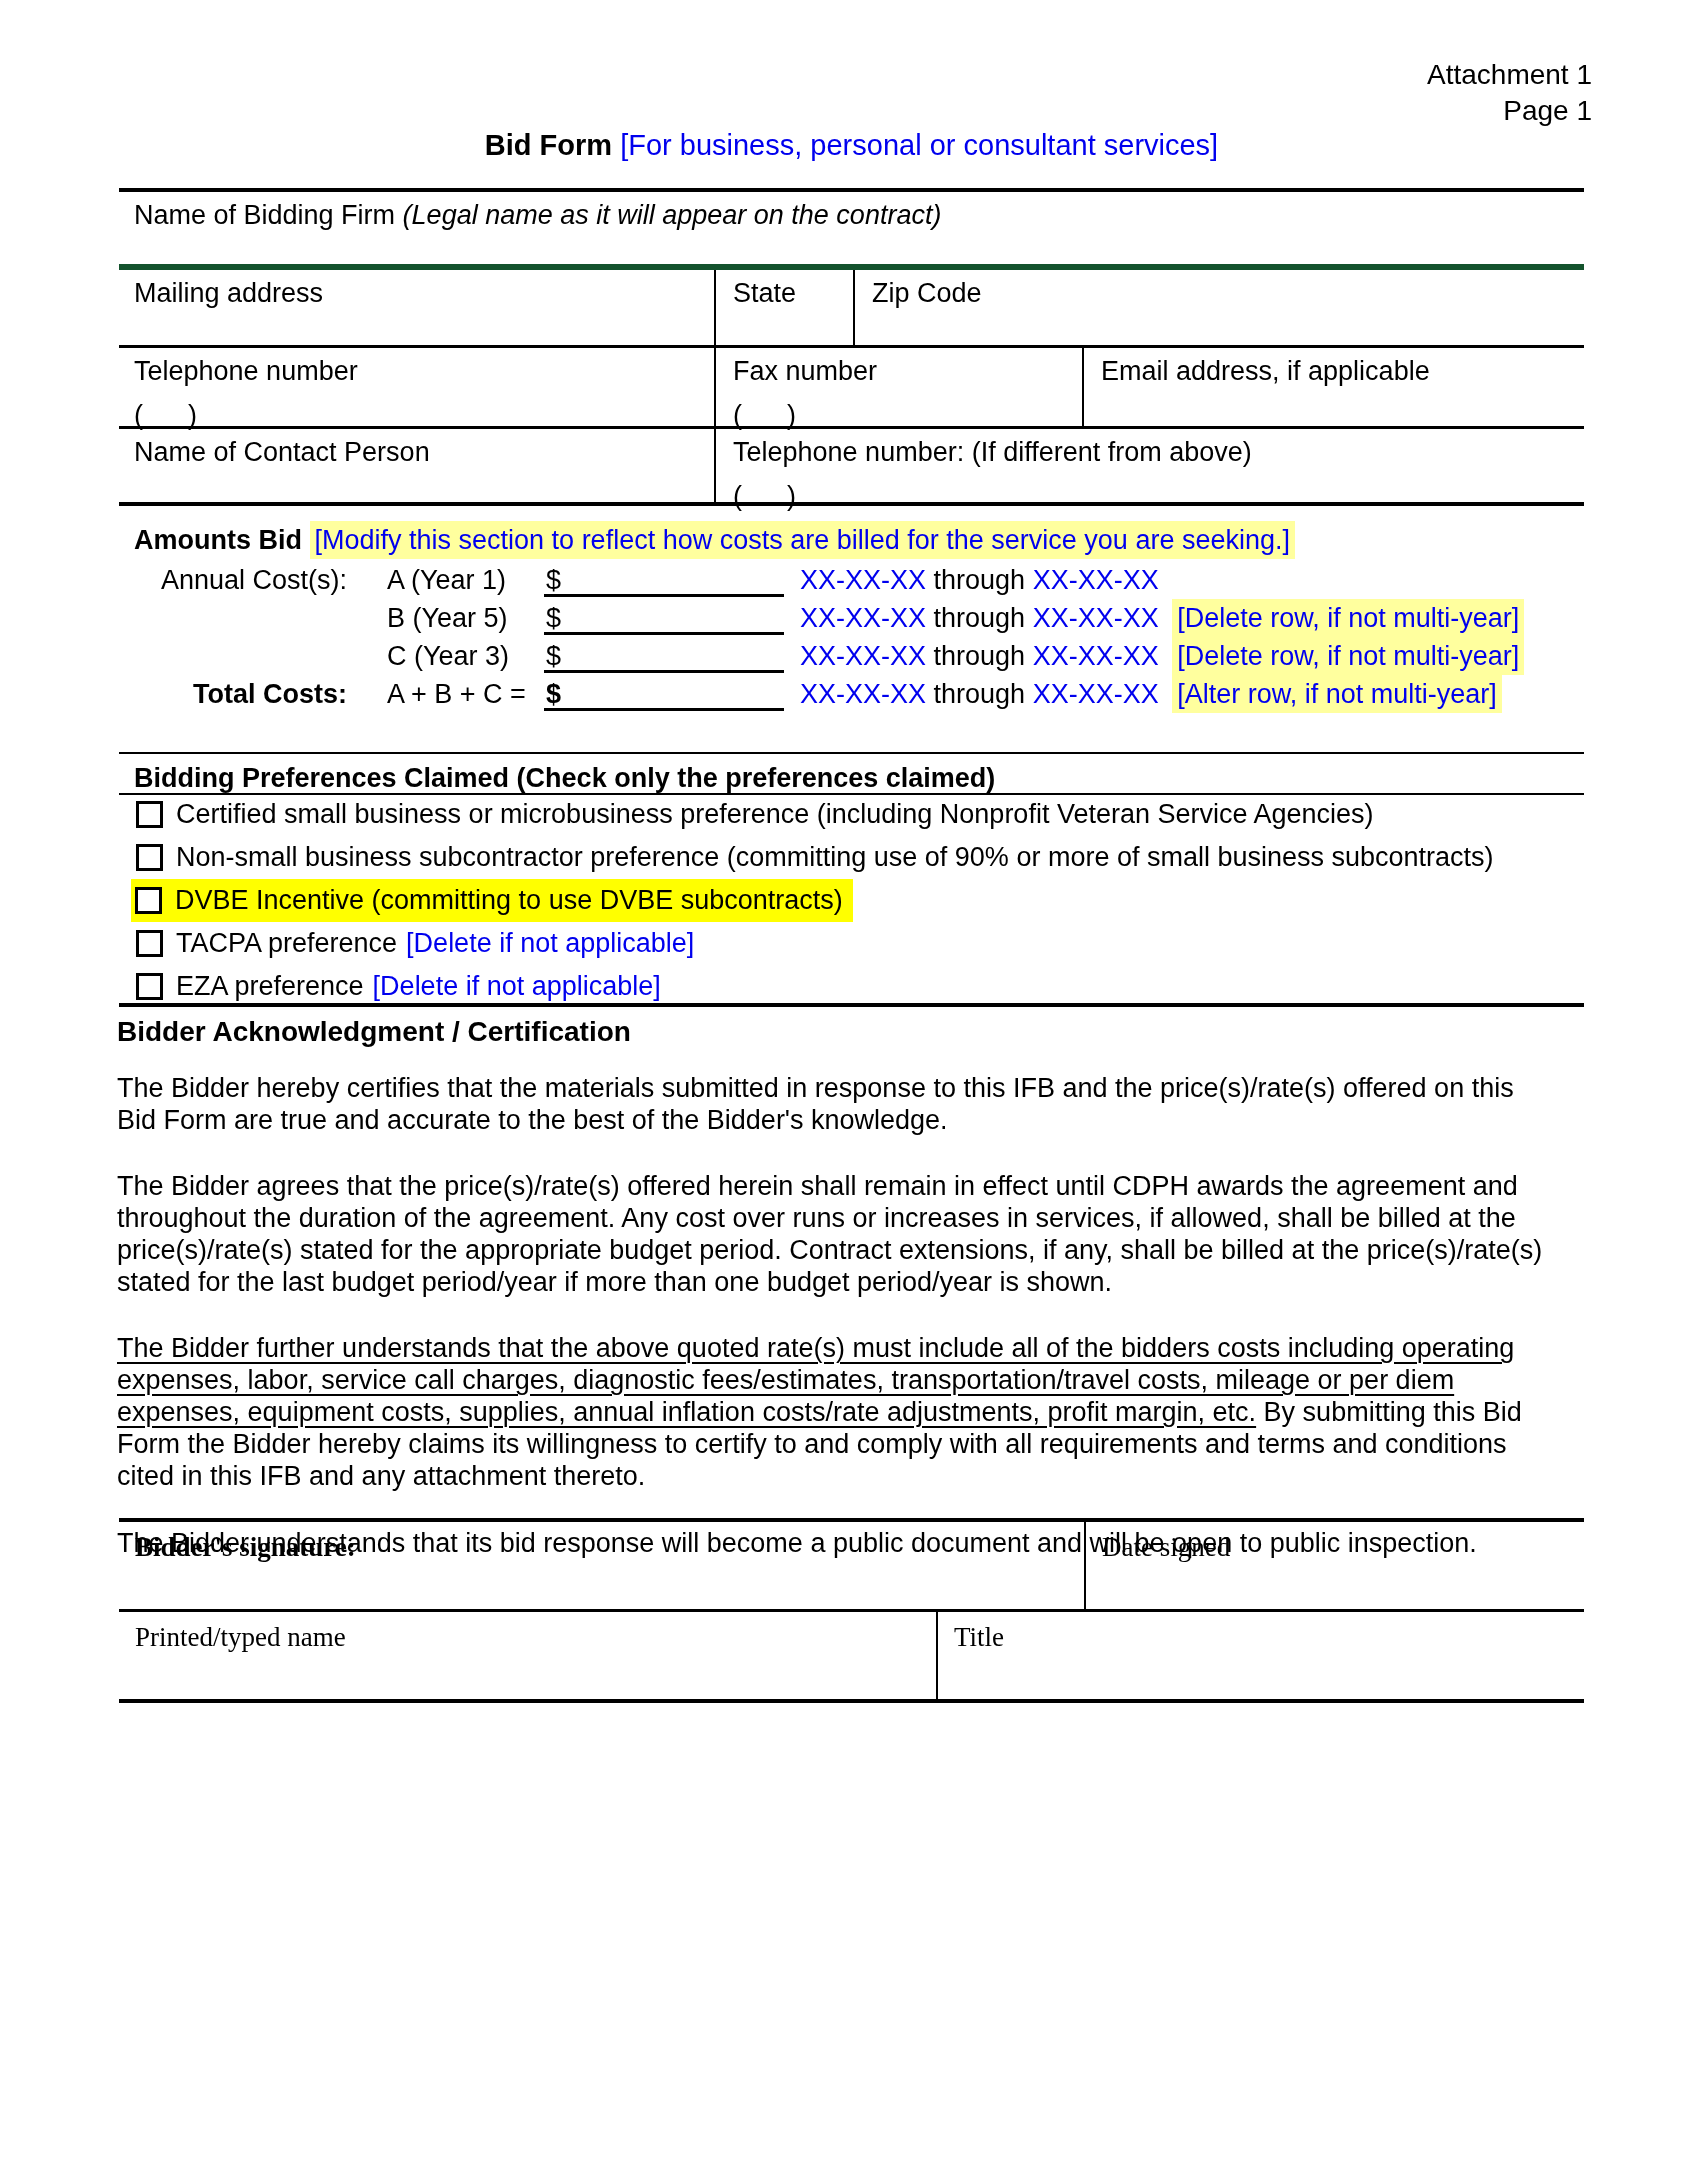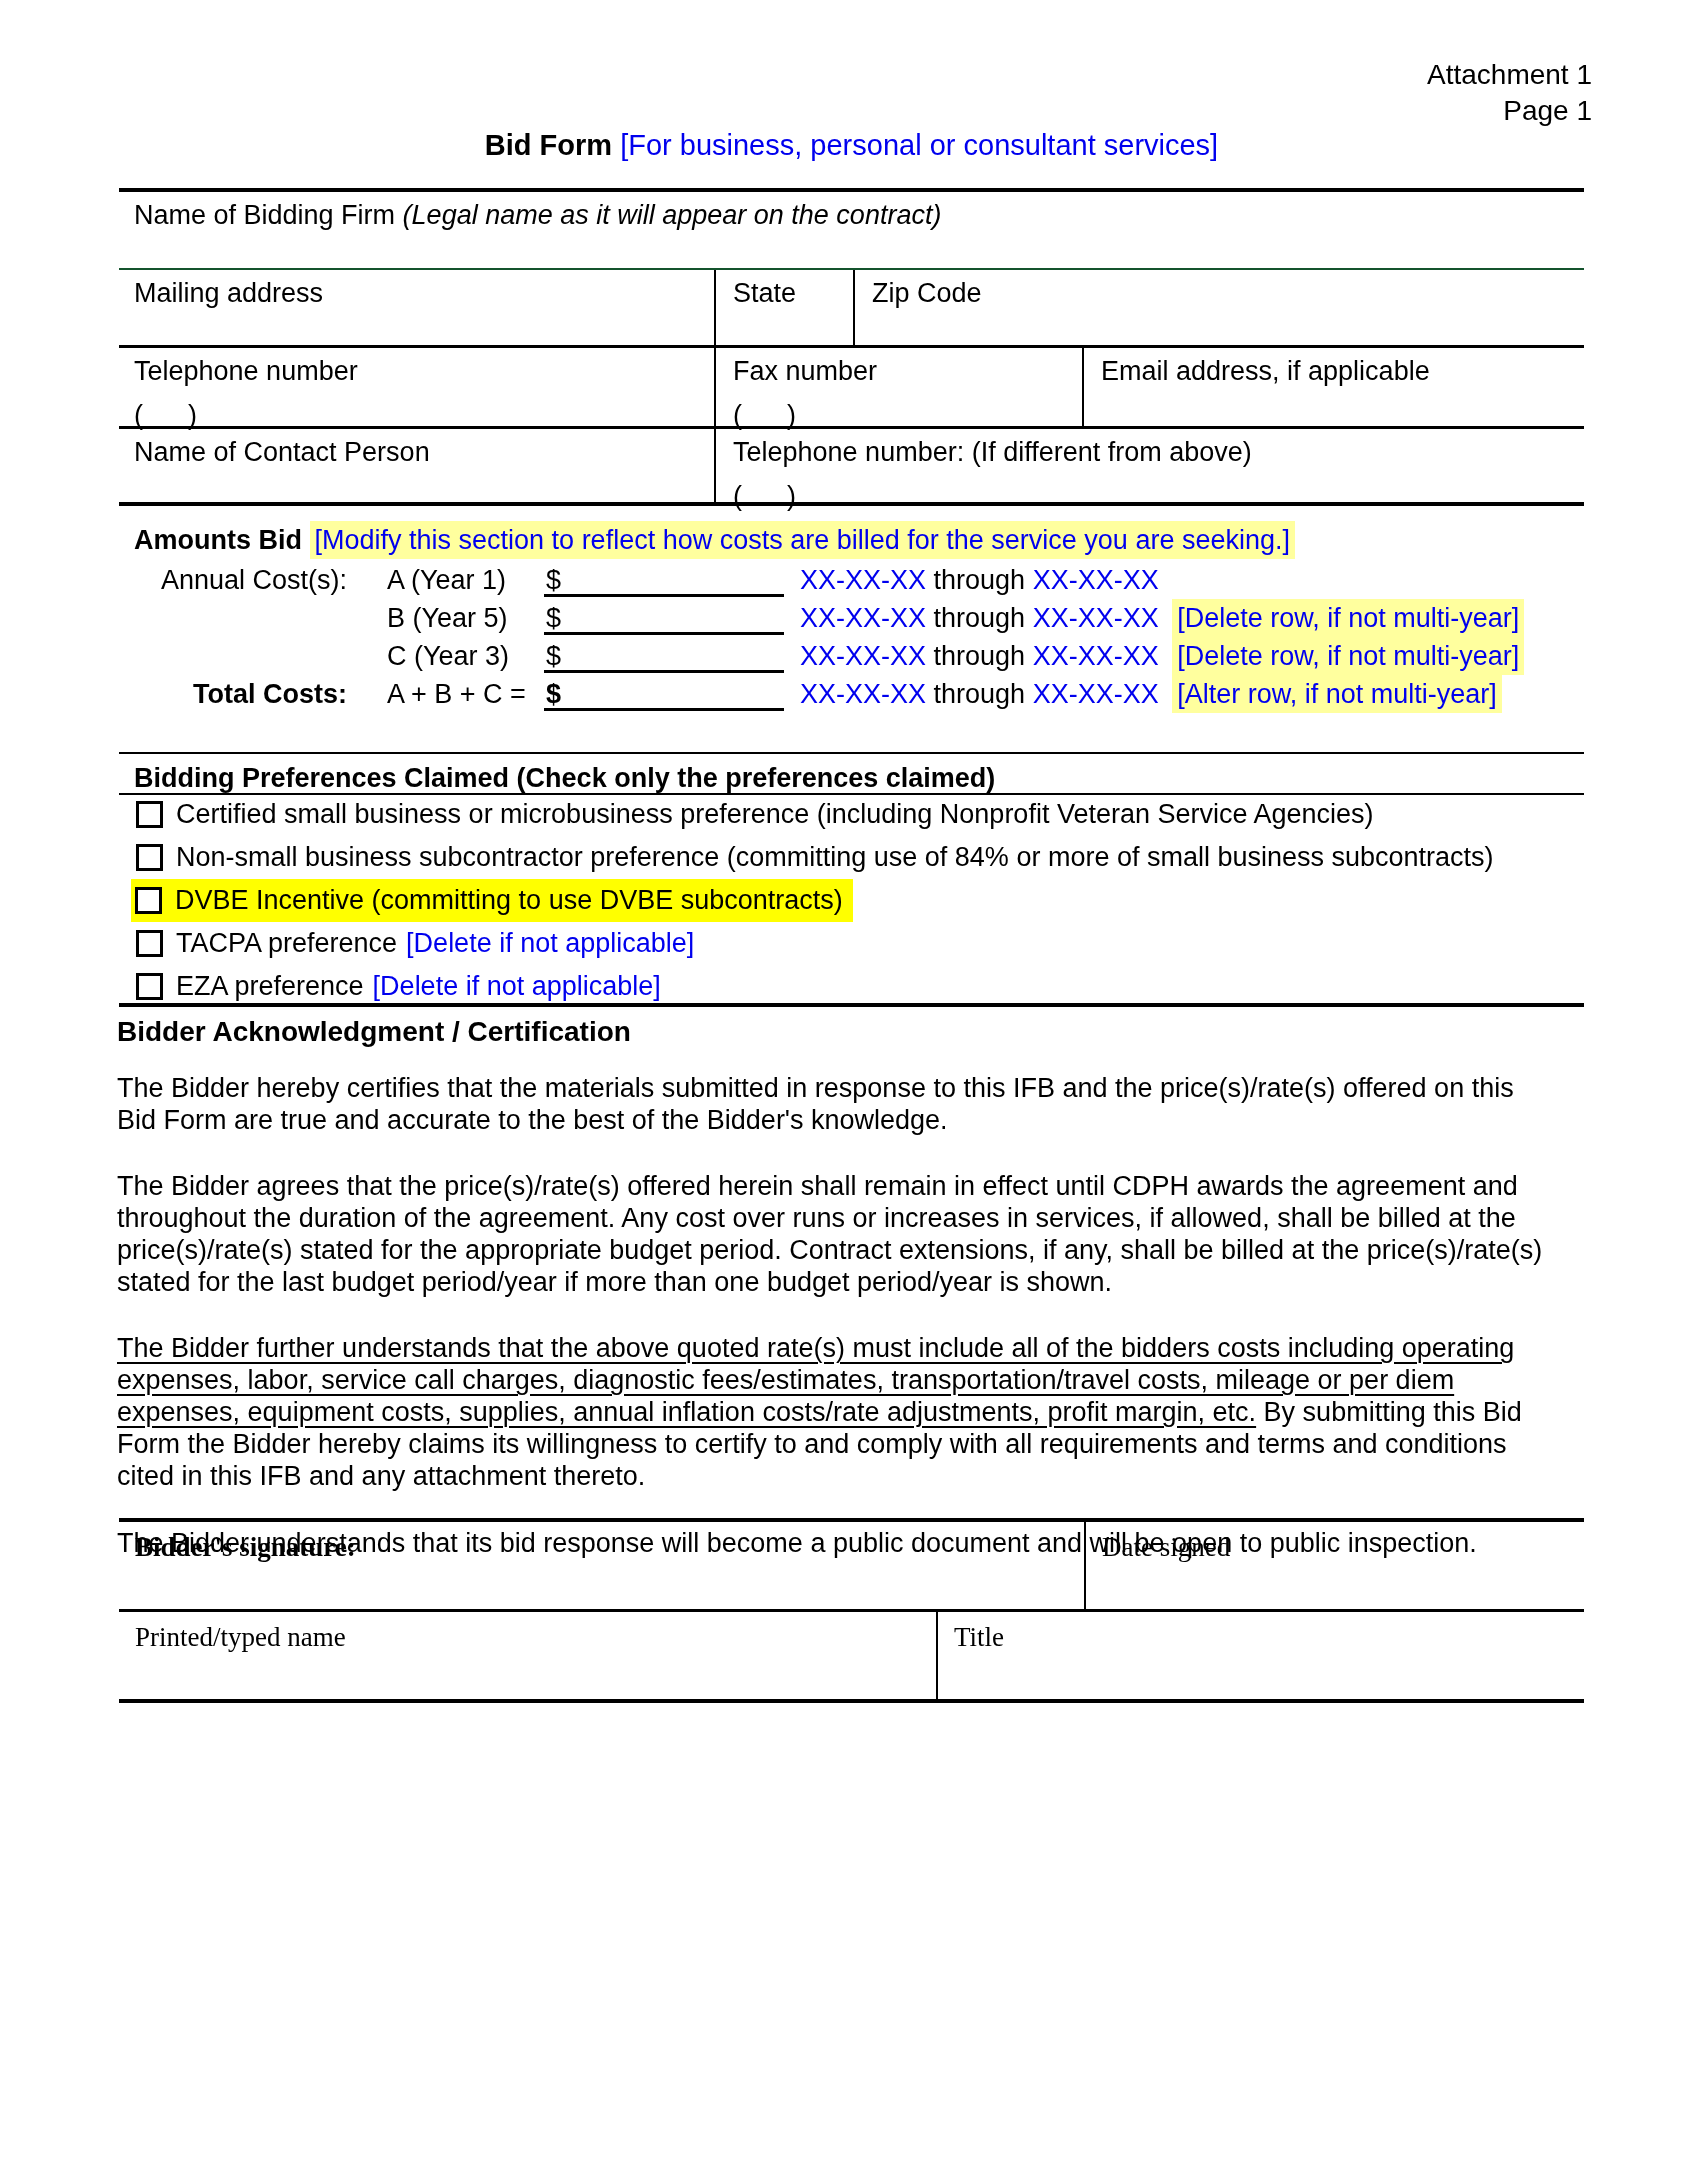--- a/index.html
+++ b/index.html
@@ -20,21 +20,21 @@
   .doc-title { top: 129px; left: 119px; width: 1465px; text-align: center; font-size: 29px; }
   .doc-title .t-main { font-weight: bold; }
   .doc-title .t-note { color: #0000EE; }
 
   
   .hrule { left: 119px; width: 1465px; background: #000; }
 
   
   .firm-table { top: 188px; left: 119px; width: 1465px; border-top: 4px solid #000; }
   .f-row { display: flex; box-sizing: border-box; }
-  .f-row1 { height: 78px; border-bottom: 2px solid #14532d; }
+  .f-row1 { height: 78px; border-bottom: 6px solid #14532d; }
   .f-row2 { height: 78px; border-bottom: 3px solid #000; }
   .f-row3 { height: 81px; border-bottom: 3px solid #000; }
   .f-row4 { height: 77px; border-bottom: 4px solid #000; }
   .f-cell { box-sizing: border-box; padding: 8px 8px 0 17px; }
   .f-cell.div { border-left: 2px solid #000; }
   .f-cell .paren { display: block; margin-top: 13px; white-space: pre; }
   .w-name { width: 100%; padding-left: 15px; }
   .w-mail { width: 595px; padding-left: 15px; }
   .w-city { width: 472px; }
   .w-state { width: 139px; }
@@ -216,21 +216,21 @@
   <div class="abs prefs-heading">Bidding Preferences Claimed (Check only the preferences claimed)</div>
   <div class="abs hrule" style="top:793px; height:2px;"></div>
 
   <div class="abs prefs-list">
     <div class="pref-item">
       <span class="cbx"></span>
       <span class="pref-text">Certified small business or microbusiness preference (including Nonprofit Veteran Service Agencies)</span>
     </div>
     <div class="pref-item">
       <span class="cbx"></span>
-      <span class="pref-text">Non-small business subcontractor preference (committing use of 84% or more of small business subcontracts)</span>
+      <span class="pref-text">Non-small business subcontractor preference (committing use of 90% or more of small business subcontracts)</span>
     </div>
     <div class="pref-item">
       <span class="hl-wrap">
         <span class="cbx"></span>
         <span class="pref-text">DVBE Incentive (committing to use DVBE subcontracts)</span>
       </span>
     </div>
     <div class="pref-item">
       <span class="cbx"></span>
       <span class="pref-text">TACPA preference</span>

